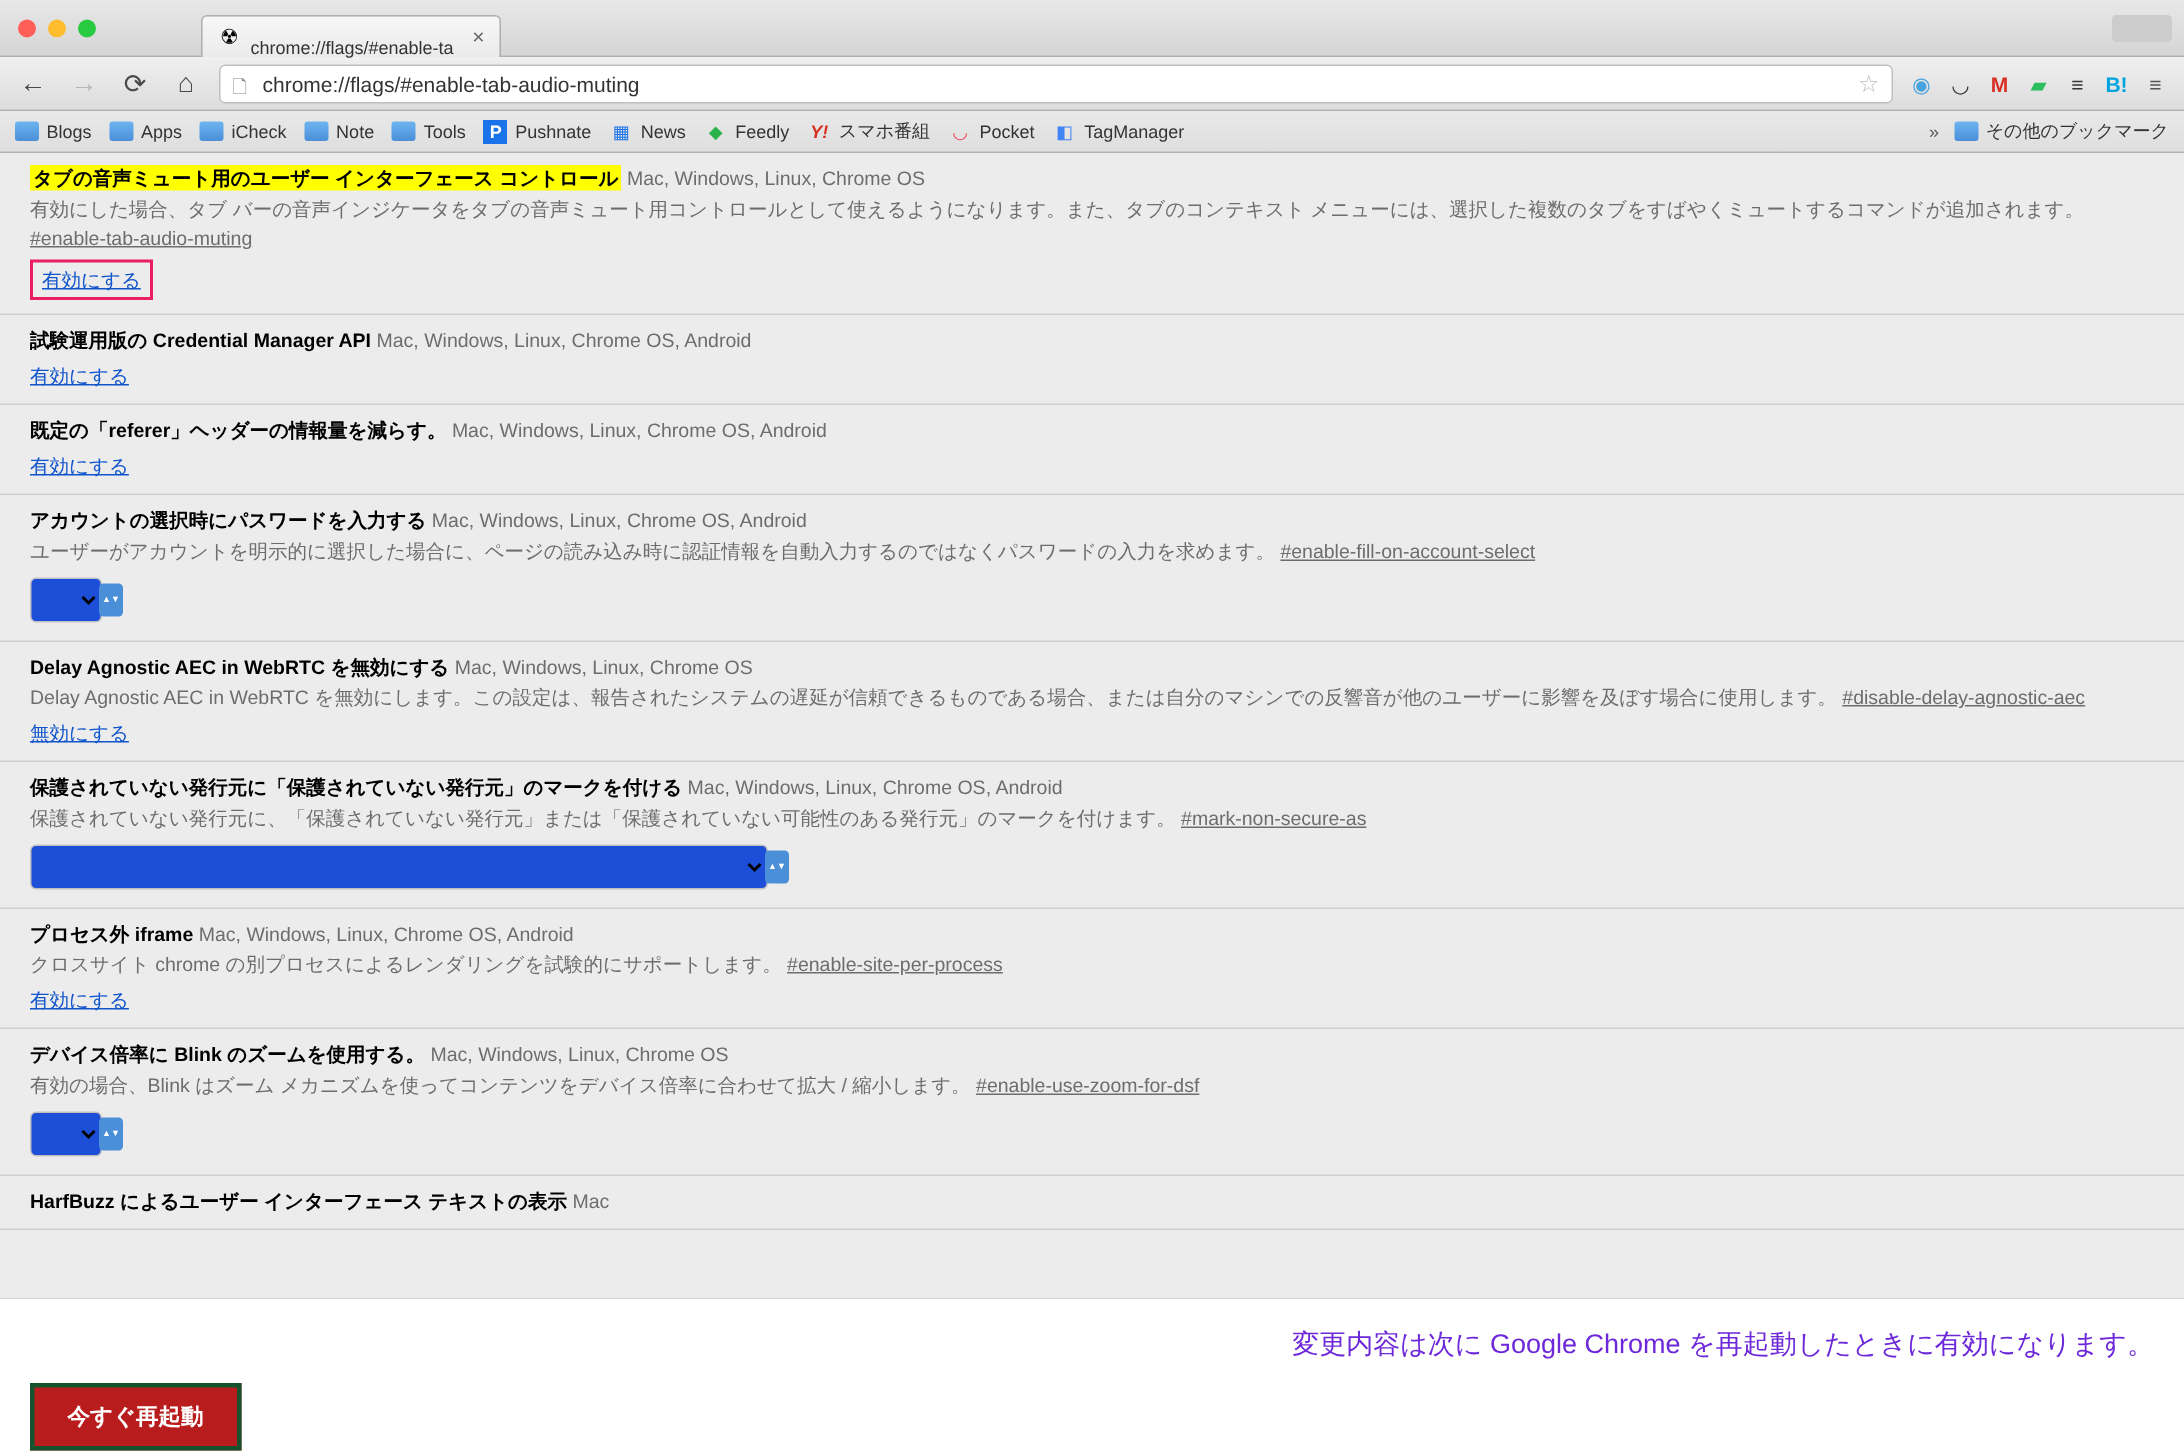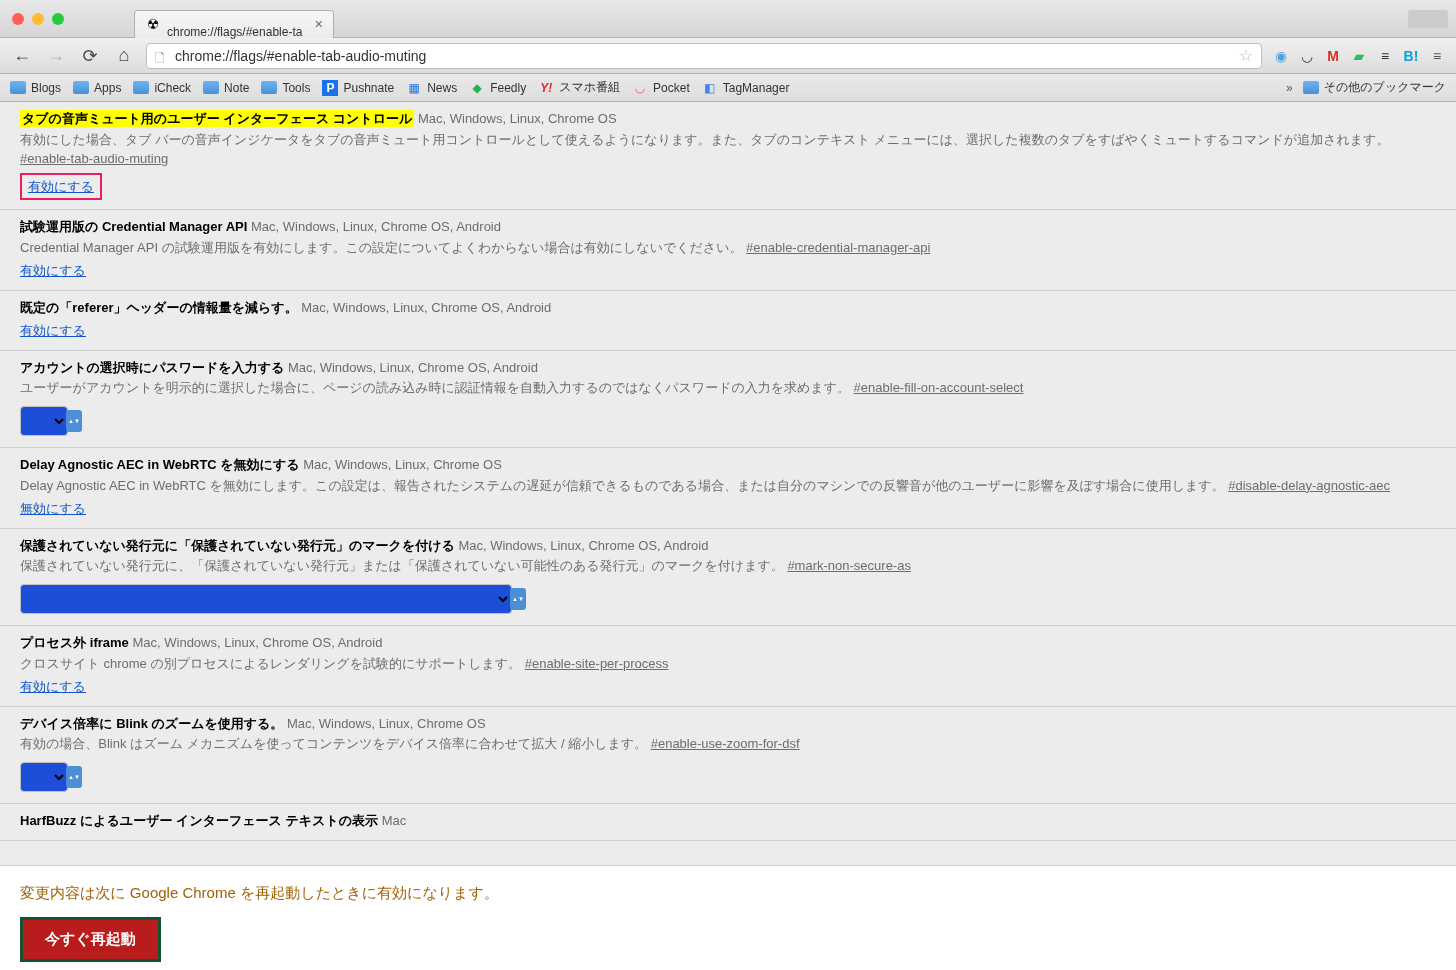--- a/index.html
+++ b/index.html
@@ -49,21 +49,21 @@
 .flag-link { color: #1155cc; text-decoration: underline; cursor: pointer; font-size: 13px; }
 .flag-link.boxed { border: 2px solid #e91e63; padding: 2px 6px; display: inline-block; }
 .flag-select { display: inline-flex; align-items: center; margin-top: 4px; }
 .flag-select select { height: 22px; background: #1d4ed8; border: 1px solid #c0c0c0; border-radius: 4px; padding: 14px 4px; font-size: 12px; }
 .sel-sm { width: 48px; }
 .sel-lg { width: 492px; }
 .sel-arrow { width: 16px; height: 22px; background: #4a8fd8; border-radius: 3px; margin-left: -2px; display: flex; align-items: center; justify-content: center; color: #fff; font-size: 8px; }
 
 
 .footer { position: fixed; bottom: 0; left: 0; right: 0; height: 105px; background: #fff; border-top: 1px solid #d0d0d0; padding: 18px 20px; }
-.footer-text { color: #a16207; font-size: 15px; }
+.footer-text { color: #6d28d9; font-size: 18px; text-align: right; }
 .restart-btn { margin-top: 14px; background: #b91c1c; color: #fff; border: 3px solid #14532d; padding: 10px 22px; font-size: 15px; font-weight: bold; cursor: pointer; }
 </style>
 </head>
 <body>
 
 <div class="window-chrome">
   <div class="traffic-lights">
     <div class="tl tl-red"></div>
     <div class="tl tl-yellow"></div>
     <div class="tl tl-green"></div>
@@ -152,21 +152,20 @@
 </div>
 
 <div class="content" id="flags-container">
     <div class="flag">
       <div><span class="flag-title hl">タブの音声ミュート用のユーザー インターフェース コントロール</span><span class="flag-platforms"> Mac, Windows, Linux, Chrome OS</span></div>
       <div class="flag-desc"><span>有効にした場合、タブ バーの音声インジケータをタブの音声ミュート用コントロールとして使えるようになります。また、タブのコンテキスト メニューには、選択した複数のタブをすばやくミュートするコマンドが追加されます。 </span><span class="flag-hash">#enable-tab-audio-muting</span></div>
       <div class="flag-action"><span class="flag-link boxed">有効にする</span></div>
     </div>
     <div class="flag">
       <div><span class="flag-title">試験運用版の Credential Manager API</span><span class="flag-platforms"> Mac, Windows, Linux, Chrome OS, Android</span></div>
-      <div class="flag-desc"><span>Credential Manager API の試験運用版を有効にします。この設定についてよくわからない場合は有効にしないでください。 </span><span class="flag-hash">#enable-credential-manager-api</span></div>
       <div class="flag-action"><span class="flag-link">有効にする</span></div>
     </div>
     <div class="flag">
       <div><span class="flag-title">既定の「referer」ヘッダーの情報量を減らす。</span><span class="flag-platforms"> Mac, Windows, Linux, Chrome OS, Android</span></div>
       <div class="flag-action"><span class="flag-link">有効にする</span></div>
     </div>
     <div class="flag">
       <div><span class="flag-title">アカウントの選択時にパスワードを入力する</span><span class="flag-platforms"> Mac, Windows, Linux, Chrome OS, Android</span></div>
       <div class="flag-desc"><span>ユーザーがアカウントを明示的に選択した場合に、ページの読み込み時に認証情報を自動入力するのではなくパスワードの入力を求めます。 </span><span class="flag-hash">#enable-fill-on-account-select</span></div>
       <div class="flag-action"><div class="flag-select">

